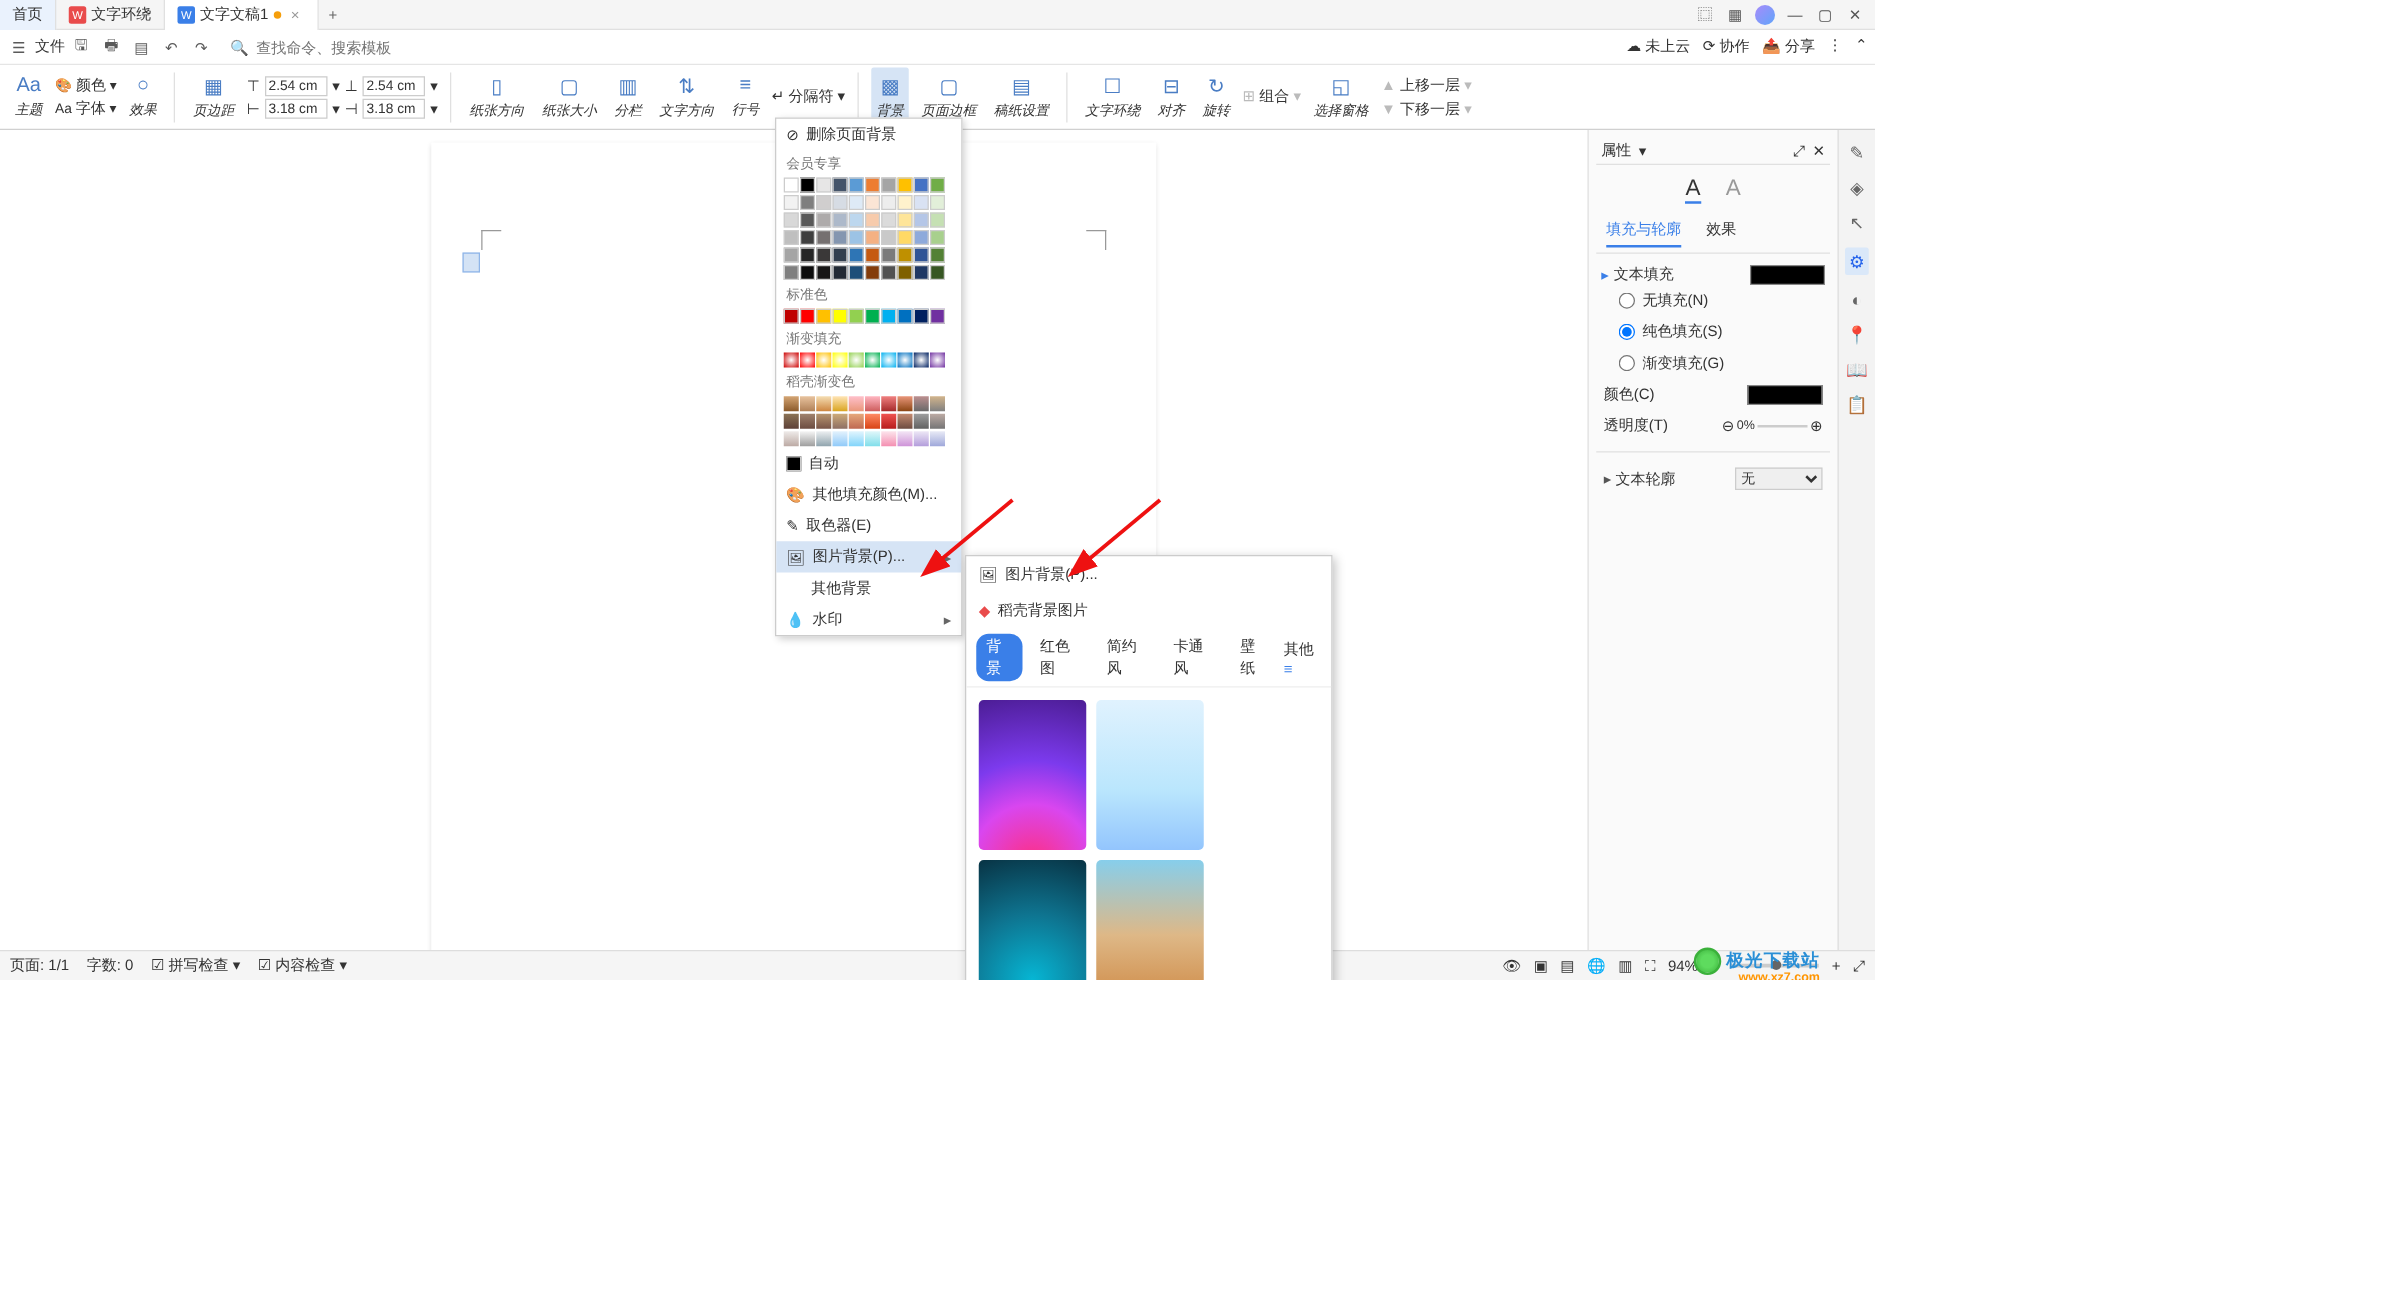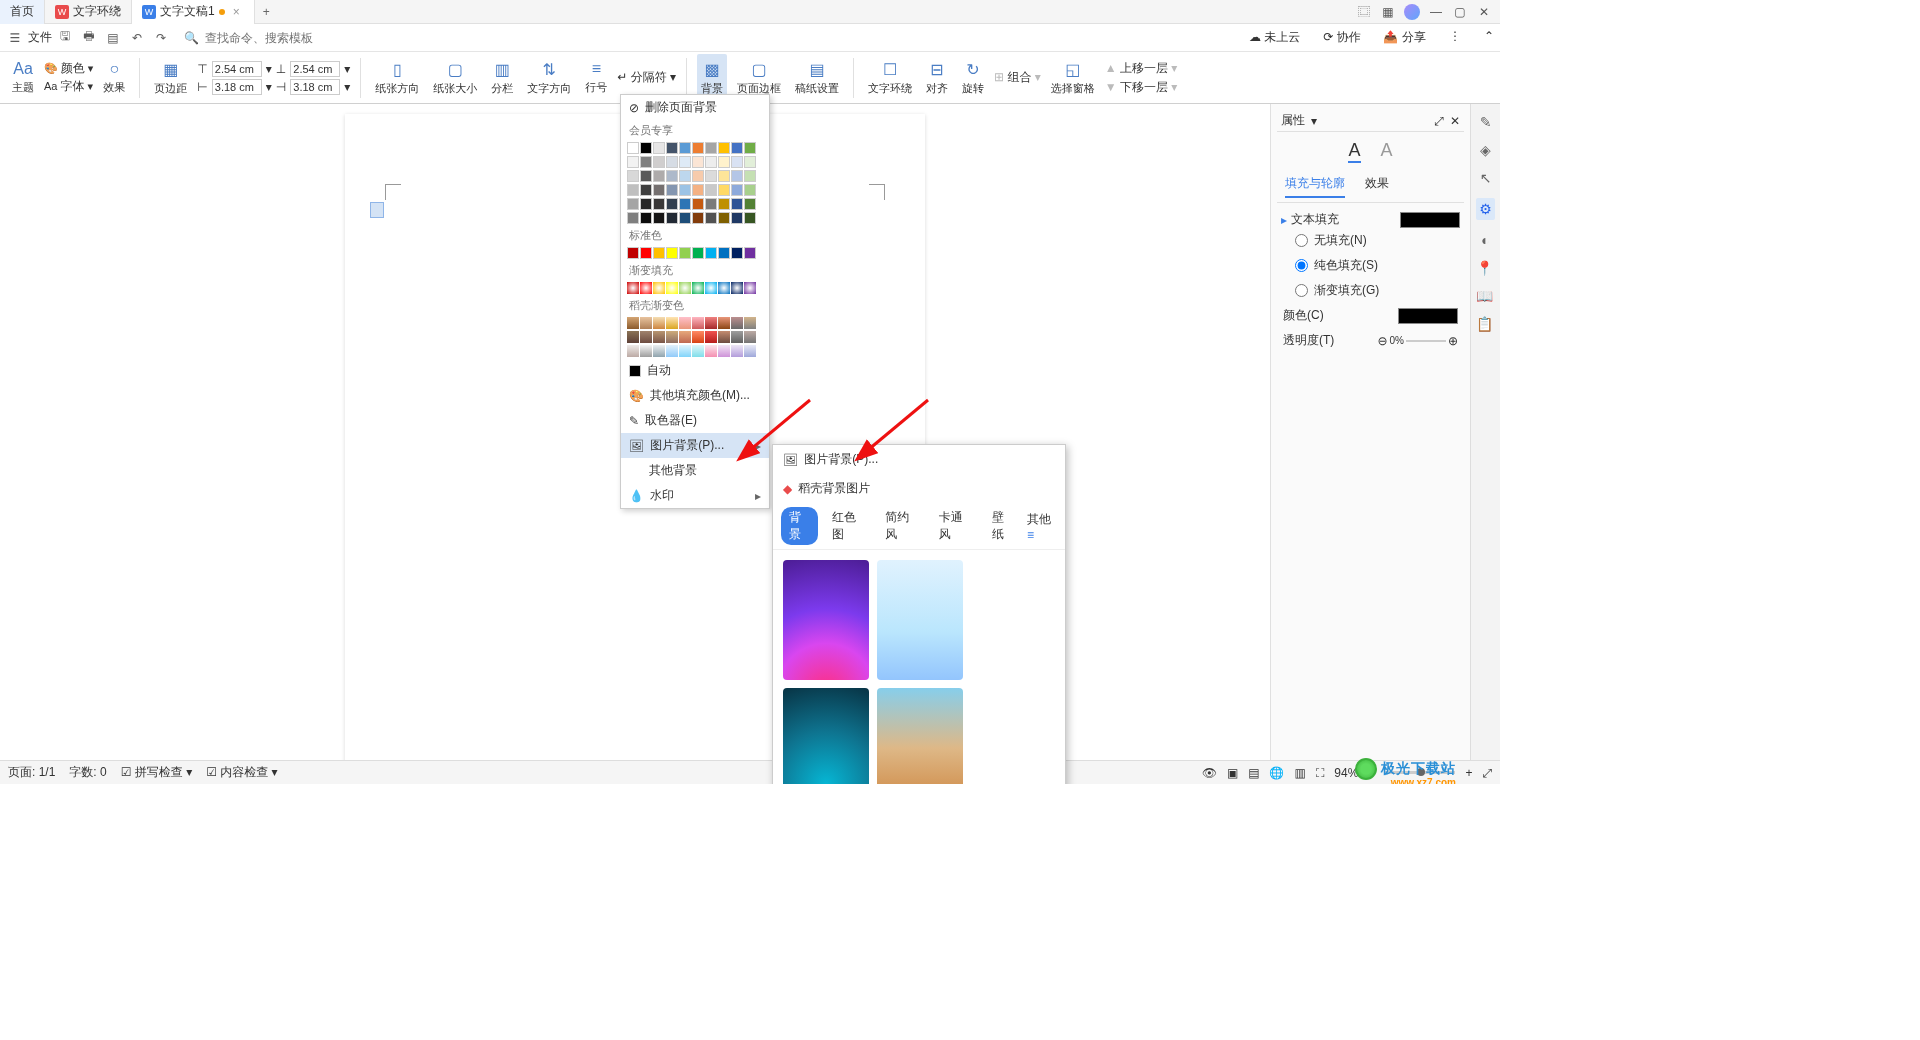--- a/index.html
+++ b/index.html
@@ -14,25 +14,25 @@
 .winctrl{margin-left:auto;display:flex;gap:8px;padding-right:8px;align-items:center;}
 .winctrl span{width:16px;text-align:center;color:#555;}
 .toolbar{height:28px;background:#fff;display:flex;align-items:center;border-bottom:1px solid #e5e5e5;padding:0 6px;gap:4px;}
 .ql{display:flex;gap:6px;align-items:center;}
 .ql-btn{width:18px;height:18px;color:#5a5a5a;display:flex;align-items:center;justify-content:center;}
 .tabs{display:flex;gap:4px;margin-left:20px;}
 .mtab{padding:2px 8px;color:#333;border-radius:10px;}
 .mtab.active{background:#3a7fe8;color:#fff;}
 .search{margin-left:10px;display:flex;align-items:center;gap:6px;color:#aaa;}
 .search input{border:none;outline:none;font-size:12px;width:120px;color:#4d7c0f;}
-.rightbar{margin-left:auto;display:flex;gap:23px;align-items:flex-start;color:#555;}
+.rightbar{margin-left:auto;display:flex;gap:10px;align-items:flex-start;color:#555;}
 .ribbon{height:52px;background:#fff;border-bottom:1px solid #d0d0d0;display:flex;align-items:center;padding:0 8px;gap:6px;}
 .rgrp{display:flex;flex-direction:column;align-items:center;justify-content:center;padding:0 4px;height:48px;}
 .rgrp .ico{font-size:16px;color:#4a7dc4;}
-.rgrp .lbl{font-size:11px;color:#333;margin-top:2px;}
+.rgrp .lbl{font-size:11px;color:#333;margin-top:2px;font-style:italic;}
 .rsep{width:1px;height:40px;background:#e0e0e0;margin:0 4px;}
 .margin-grp{display:flex;flex-direction:column;gap:2px;}
 .margin-row{display:flex;align-items:center;gap:4px;}
 .margin-row input{width:50px;height:16px;border:1px solid #ccc;font-size:11px;padding:0 2px;}
 .rgrp.active{background:#d6e4f5;border-radius:2px;}
 .disabled{color:#bbb;}
 .workspace{position:absolute;top:104px;left:0;right:230px;bottom:24px;background:#fff;display:flex;justify-content:center;overflow:hidden;}
 .page{width:580px;height:820px;background:#fff;box-shadow:0 1px 4px rgba(0,0,0,0.15);margin-top:10px;position:relative;}
 .corner{position:absolute;width:16px;height:16px;border:1px solid #999;}
 .corner.tl{top:70px;left:40px;border-right:none;border-bottom:none;}
@@ -503,20 +503,26 @@
     <div class="crow">
       <span>透明度(T)</span>
       <span style="display:flex;align-items:center;gap:2px;">
         <span>⊖</span>
         <span style="font-size:10px;">0%</span>
         <span style="width:40px;height:2px;background:#ccc;display:inline-block;"></span>
         <span>⊕</span>
       </span>
     </div>
   </div>
+  <div class="sect" style="border-top:1px solid #e0e0e0;">
+    <div class="crow">
+        <span style="color:#555;">▸ <span>文本轮廓</span></span>
+        <select><option>无</option></select>
+      </div>
+  </div>
 </div>
 
 <div class="sidetools">
   <span>✎</span>
   <span>◈</span>
   <span>↖</span>
   <span class="active">⚙</span>
   <span>◐</span>
   <span>📍</span>
   <span>📖</span>

